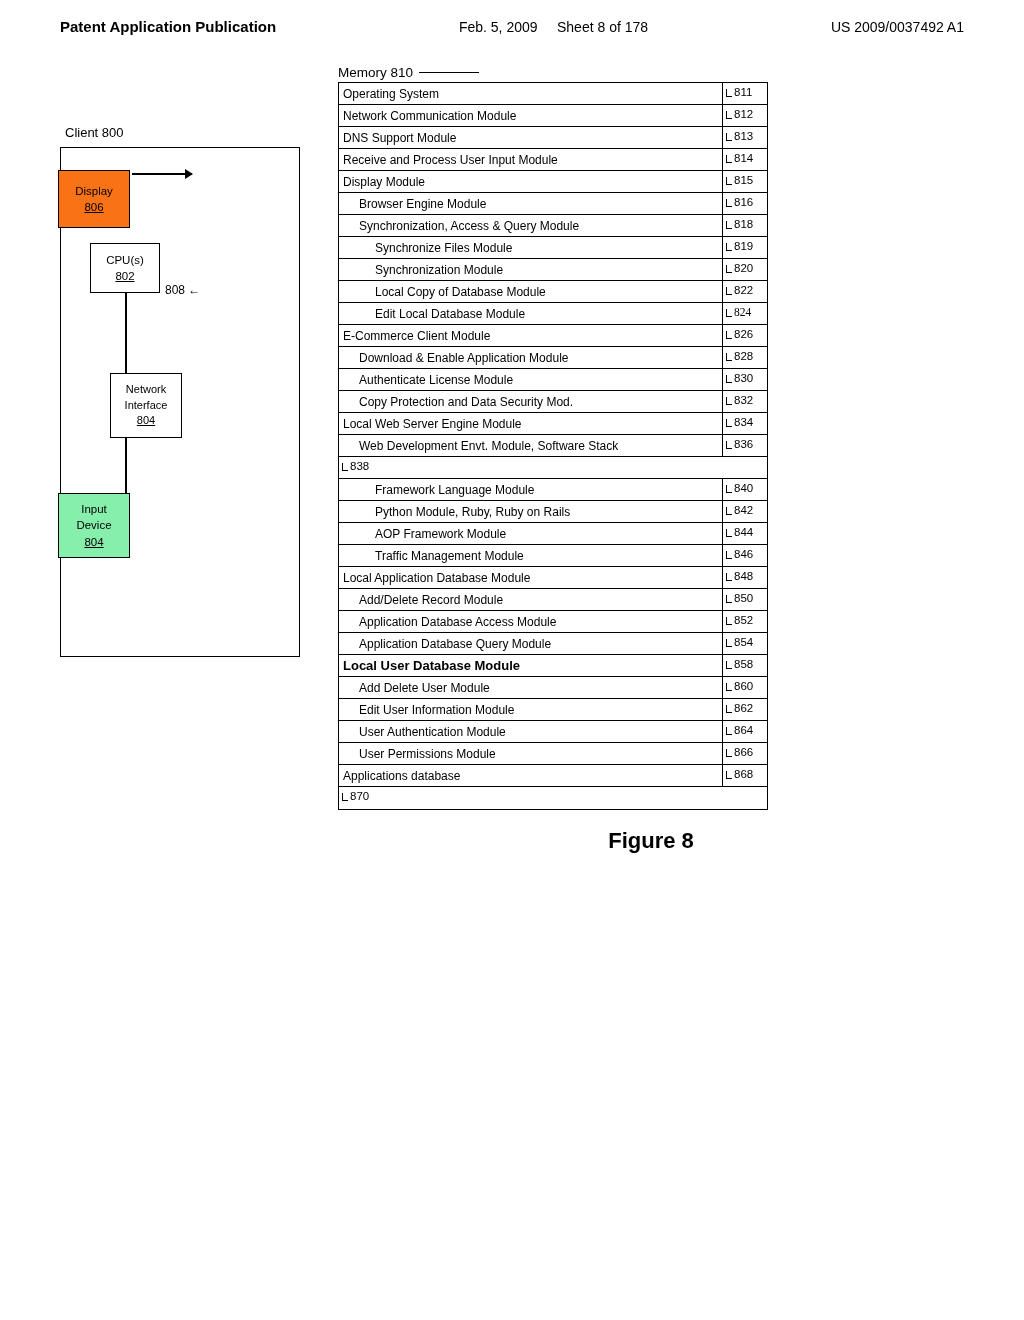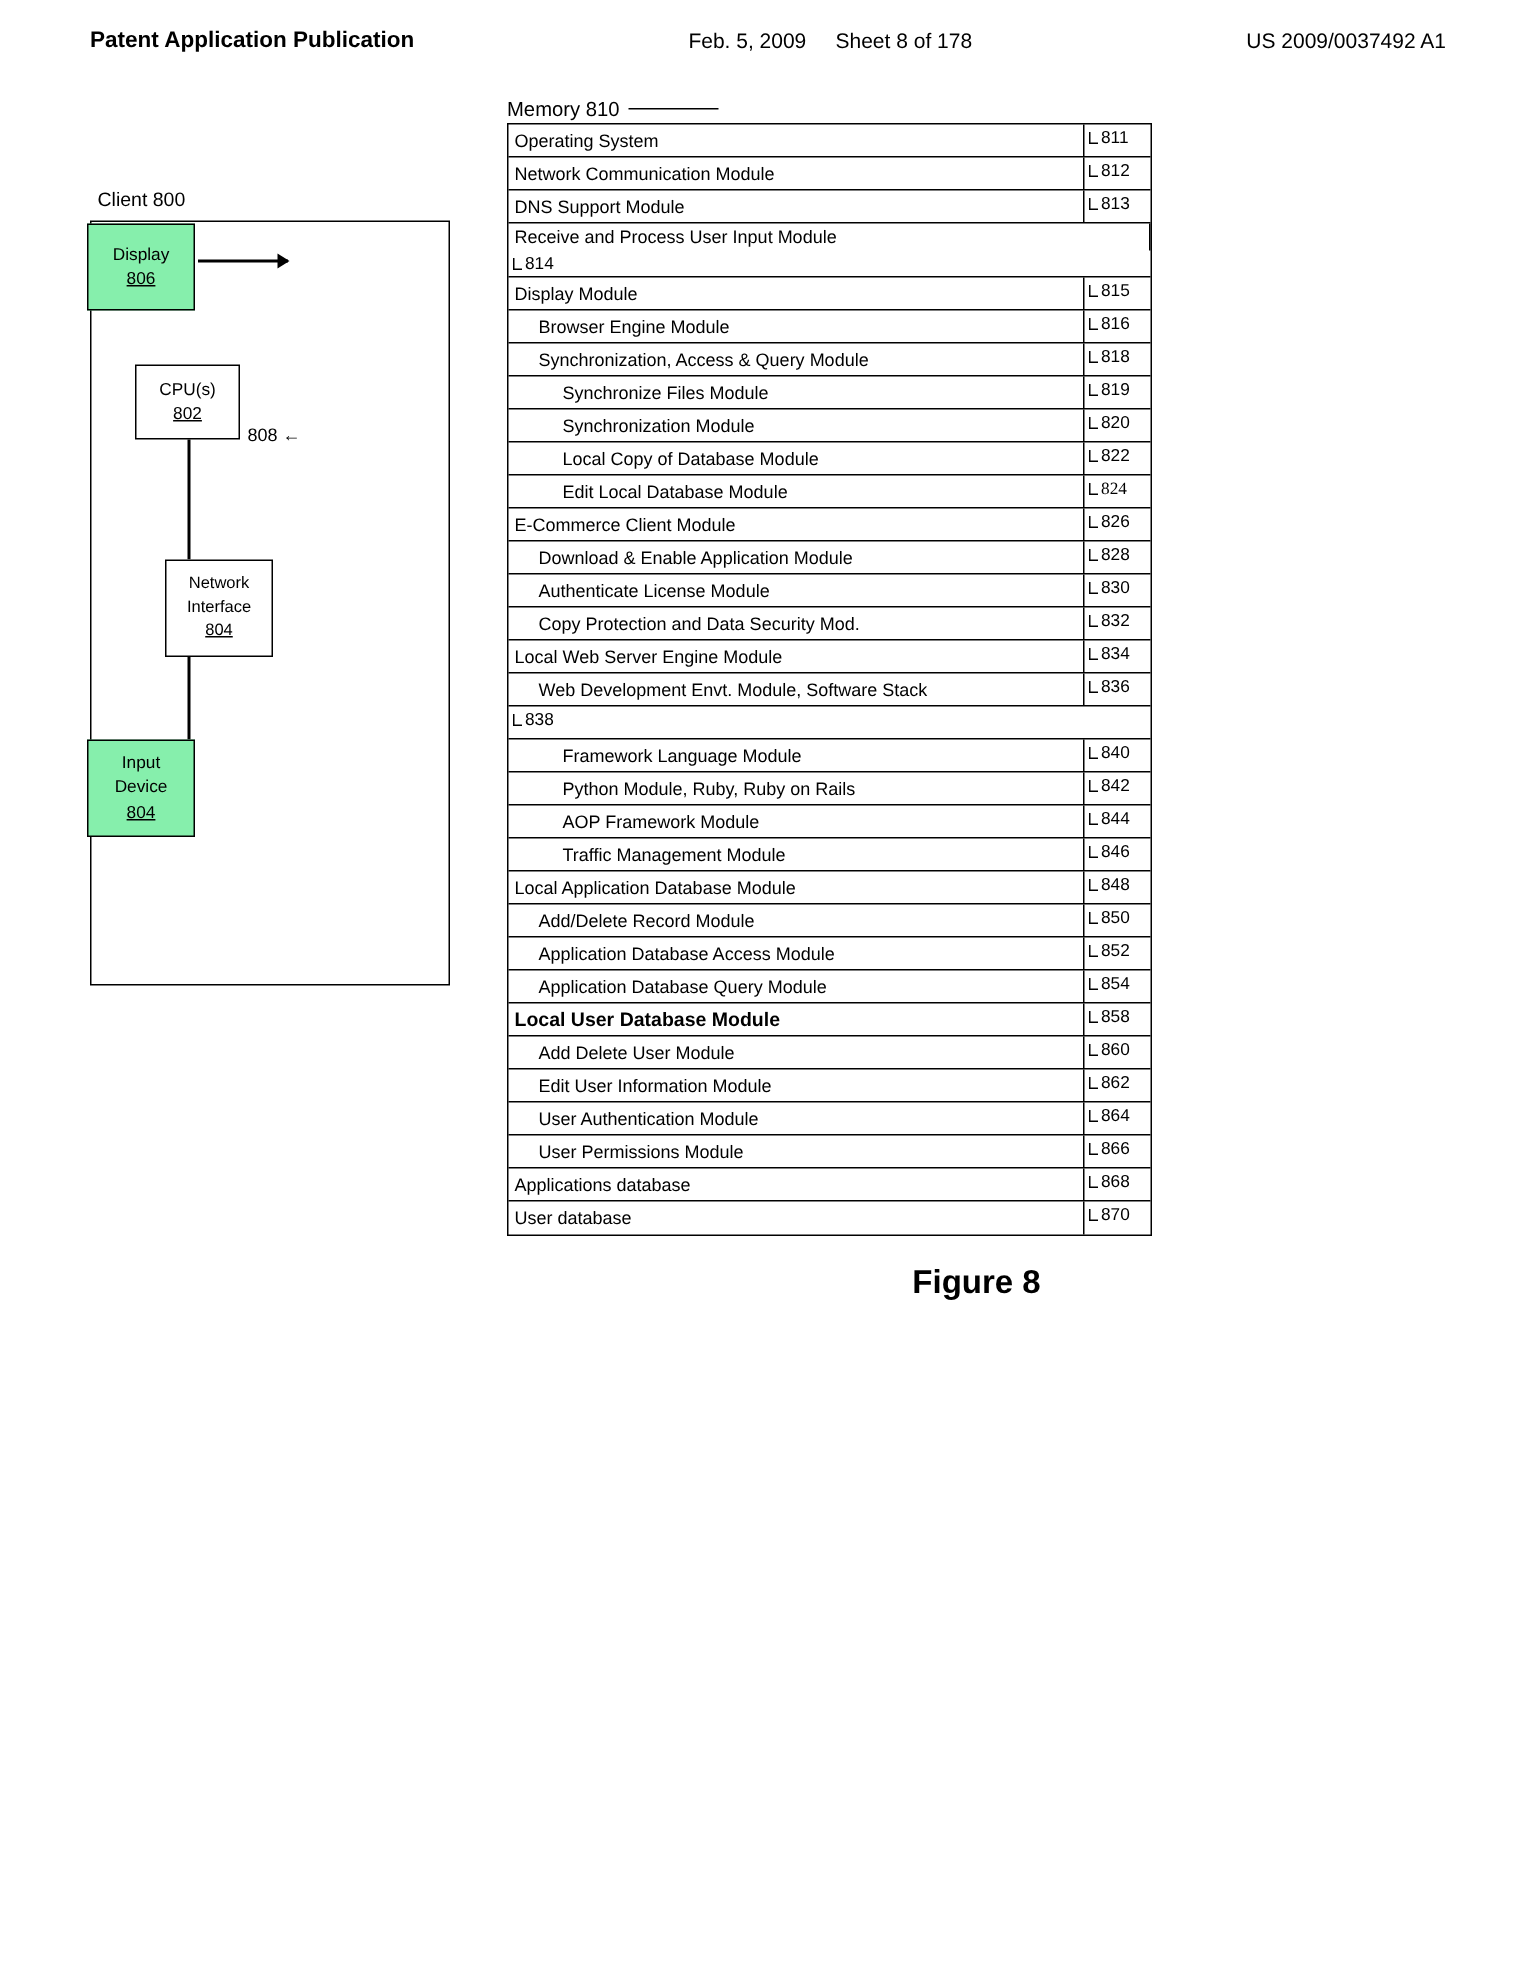--- a/index.html
+++ b/index.html
@@ -90,21 +90,21 @@
 <div class="main">
 
   <div class="client-diagram" style="position:absolute; left:60px; top:80px;">
 
     <div class="client-label" style="top:0; left:5px; font-size:13px;">
       <span>Client 800</span>
     </div>
 
     <div class="client-box" style="top:22px; left:0; width:240px; height:510px; border:1.5px solid #000; position:absolute;"></div>
 
-    <div style="position:absolute; top:24px; left:-2px; width:72px; height:58px; border:1.5px solid #000; background:#86efac; display:flex; flex-direction:column; align-items:center; justify-content:center; font-size:11.5px; text-align:center; line-height:1.4;">
+    <div style="position:absolute; top:45px; left:-2px; width:72px; height:58px; border:1.5px solid #000; background:#f97316; display:flex; flex-direction:column; align-items:center; justify-content:center; font-size:11.5px; text-align:center; line-height:1.4;">
       <div>Display</div>
       <div style="text-decoration:underline;">806</div>
     </div>
 
     <div style="position:absolute; top:48px; left:72px; font-size:12px; display:flex; align-items:center;">
       <div style="width:60px; height:1.5px; background:#000; position:relative;">
         <div style="position:absolute; right:-1px; top:-4px; width:0; height:0; border-top:5px solid transparent; border-bottom:5px solid transparent; border-left:8px solid #000;"></div>
       </div>
     </div>
 
@@ -150,21 +150,21 @@
           <div style="min-width: 44px; font-size: 11.5px; padding: 3px 3px 2px; display: flex; align-items: flex-start; justify-content: flex-start;">
             <span><span style="display:inline-block; border-left:1.5px solid #000; border-bottom:1.5px solid #000; width:6px; height:8px; margin-right:2px; vertical-align:middle;"></span>812</span>
           </div>
         </div>
         <div style="display: flex; border-bottom: 1px solid rgb(0, 0, 0); position: relative; min-height: 22px;">
           <div style="flex: 1 1 0%; border-right: 1px solid rgb(0, 0, 0); display: flex; align-items: center; font-size: 12px; padding: 2px 4px;">DNS Support Module</div>
           <div style="min-width: 44px; font-size: 11.5px; padding: 3px 3px 2px; display: flex; align-items: flex-start; justify-content: flex-start;">
             <span><span style="display:inline-block; border-left:1.5px solid #000; border-bottom:1.5px solid #000; width:6px; height:8px; margin-right:2px; vertical-align:middle;"></span>813</span>
           </div>
         </div>
-        <div style="display: flex; border-bottom: 1px solid rgb(0, 0, 0); position: relative; min-height: 22px; flex-direction: column;">
+        <div style="display: flex; border-bottom: 1px solid rgb(0, 0, 0); position: relative; min-height: 22px;">
           <div style="flex: 1 1 0%; border-right: 1px solid rgb(0, 0, 0); display: flex; align-items: center; font-size: 12px; padding: 2px 4px;">Receive and Process User Input Module</div>
           <div style="min-width: 44px; font-size: 11.5px; padding: 3px 3px 2px; display: flex; align-items: flex-start; justify-content: flex-start;">
             <span><span style="display:inline-block; border-left:1.5px solid #000; border-bottom:1.5px solid #000; width:6px; height:8px; margin-right:2px; vertical-align:middle;"></span>814</span>
           </div>
         </div>
         <div style="display: flex; border-bottom: 1px solid rgb(0, 0, 0); position: relative; min-height: 22px;">
           <div style="flex: 1 1 0%; border-right: 1px solid rgb(0, 0, 0); display: flex; align-items: center; font-size: 12px; padding: 2px 4px;">Display Module</div>
           <div style="min-width: 44px; font-size: 11.5px; padding: 3px 3px 2px; display: flex; align-items: flex-start; justify-content: flex-start;">
             <span><span style="display:inline-block; border-left:1.5px solid #000; border-bottom:1.5px solid #000; width:6px; height:8px; margin-right:2px; vertical-align:middle;"></span>815</span>
           </div>
@@ -324,21 +324,20 @@
             <span><span style="display:inline-block; border-left:1.5px solid #000; border-bottom:1.5px solid #000; width:6px; height:8px; margin-right:2px; vertical-align:middle;"></span>866</span>
           </div>
         </div>
         <div style="display: flex; border-bottom: 1px solid rgb(0, 0, 0); position: relative; min-height: 22px;">
           <div style="flex: 1 1 0%; border-right: 1px solid rgb(0, 0, 0); display: flex; align-items: center; font-size: 12px; padding: 2px 4px;">Applications database</div>
           <div style="min-width: 44px; font-size: 11.5px; padding: 3px 3px 2px; display: flex; align-items: flex-start; justify-content: flex-start;">
             <span><span style="display:inline-block; border-left:1.5px solid #000; border-bottom:1.5px solid #000; width:6px; height:8px; margin-right:2px; vertical-align:middle;"></span>868</span>
           </div>
         </div>
         <div style="display: flex; border-bottom: none; position: relative; min-height: 22px;">
-          <div style="flex: 1 1 0%; border-right: 1px solid rgb(0, 0, 0); display: flex; align-items: center; font-size: 12px; padding: 2px 4px;">User database</div>
           <div style="min-width: 44px; font-size: 11.5px; padding: 3px 3px 2px; display: flex; align-items: flex-start; justify-content: flex-start;">
             <span><span style="display:inline-block; border-left:1.5px solid #000; border-bottom:1.5px solid #000; width:6px; height:8px; margin-right:2px; vertical-align:middle;"></span>870</span>
           </div>
         </div>
       </div>
 
   </div>
 
   <div style="text-align:center; font-size:22px; font-weight:bold; margin-top:18px; margin-left:278px;">Figure 8</div>
 

